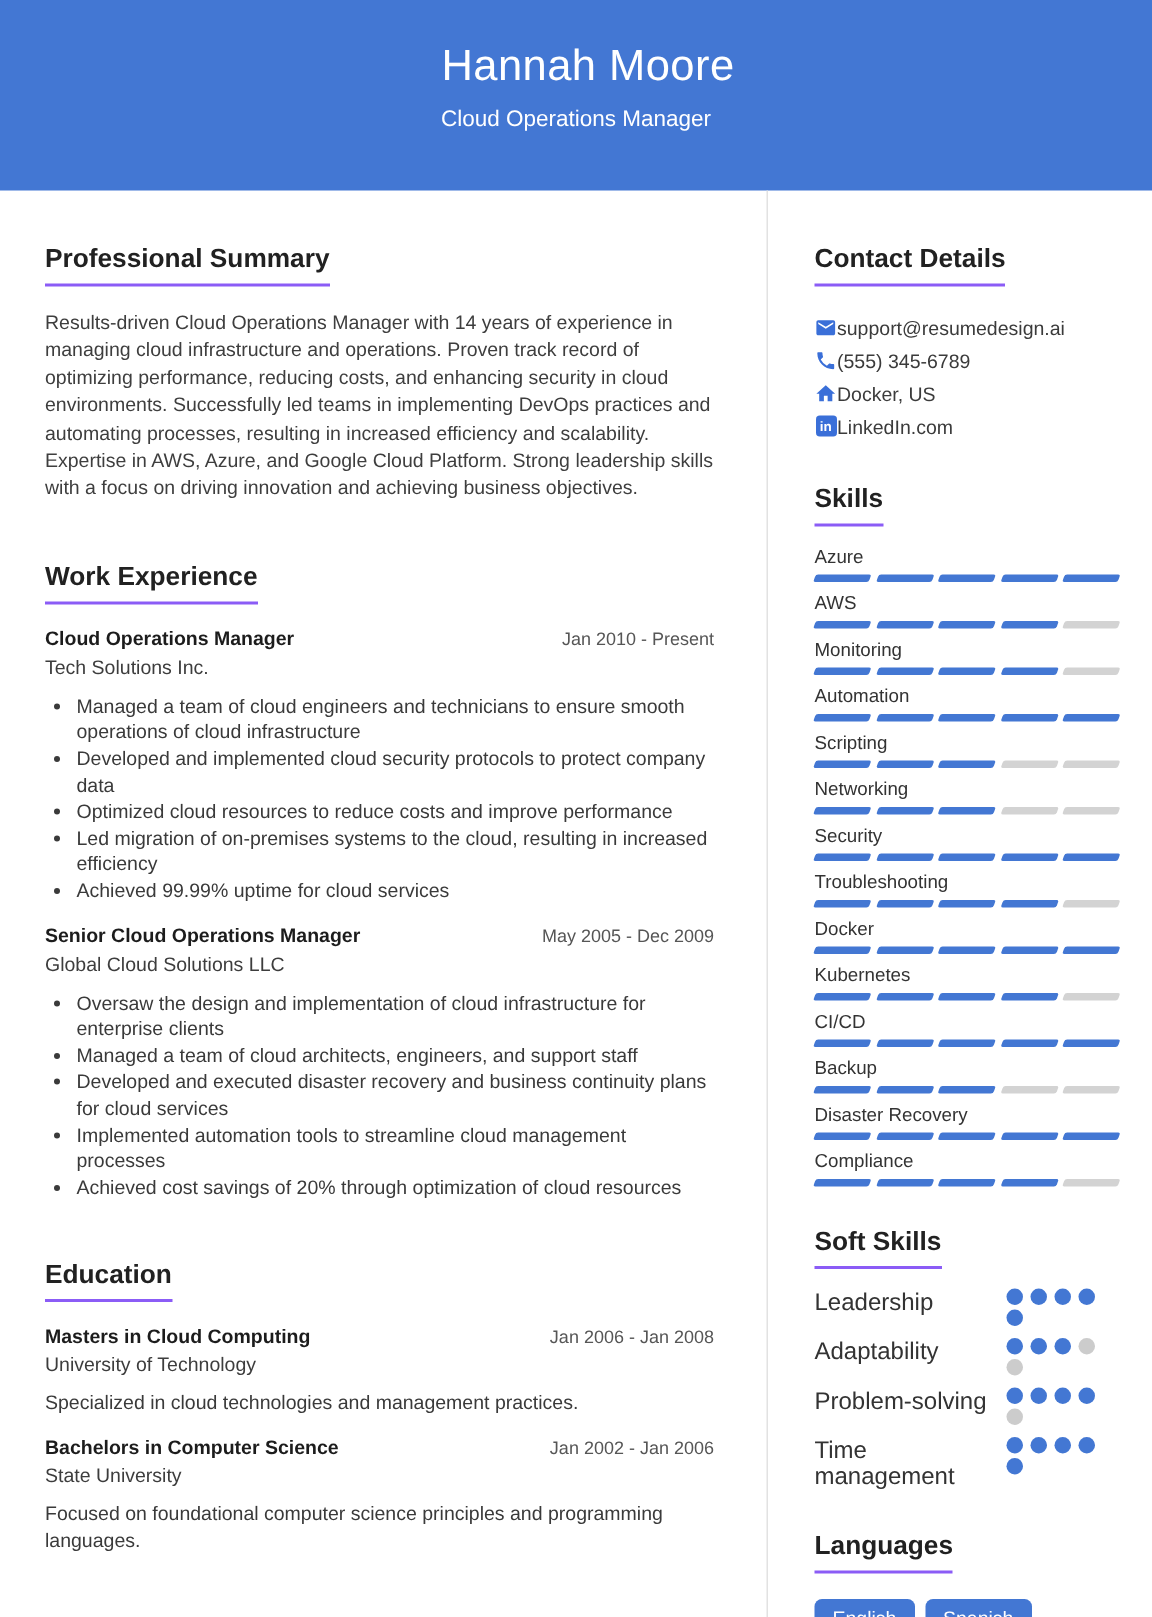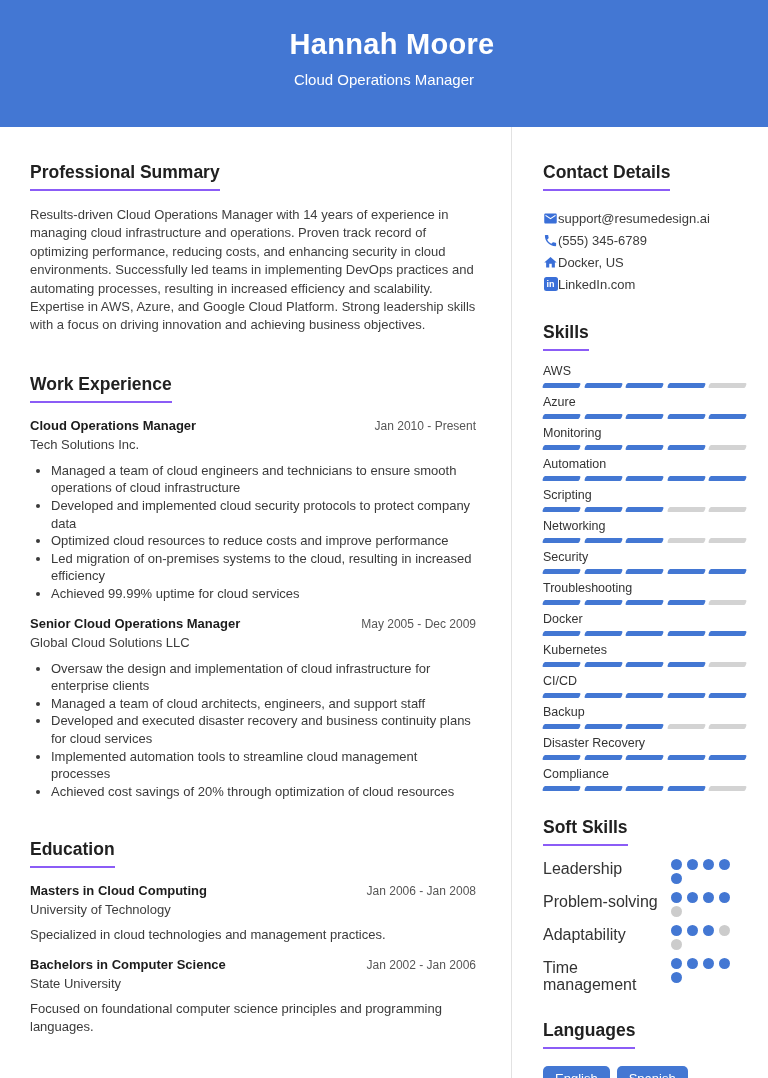--- a/index.html
+++ b/index.html
@@ -10,21 +10,21 @@
     width: 768px;
   }
   .page { width: 768px; height: 1078px; background: #fff; overflow: hidden; position: relative; }
 
   
   .hero {
     height: 127px; background: #4377d3; color: #fff;
     display: flex; flex-direction: column; align-items: center; justify-content: flex-start;
     padding-top: 29px;
   }
-  .hero .name { font-size: 29px; font-weight: bold; letter-spacing: 0.3px; line-height: 1.1; margin-left: 16px; }
+  .hero .name { font-size: 29px; font-weight: normal; letter-spacing: 0.3px; line-height: 1.1; margin-left: 16px; }
   .hero .role { font-size: 15px; margin-top: 10px; font-weight: normal; }
 
   
   .cols { display: flex; align-items: stretch; height: 951px; }
   .col-left { width: 446px; margin-left: 30px; }
   .vdivider { width: 1px; background: #e2e2e2; margin-left: 35px; }
   .col-right { width: 203px; margin-left: 31px; }
 
   
   h2.sec {
@@ -203,38 +203,38 @@
             </span>
             <span class="ctext">LinkedIn.com</span>
           </div>
         </div>
       </section>
 
       <section class="skills-sec">
         <h2 class="sec">Skills</h2>
         <div class="skills-list">
   <div class="skill">
+    <div class="skill-name">Azure</div>
+    <div class="bar">
+                <span class="seg on"></span>
+                <span class="seg on"></span>
+                <span class="seg on"></span>
+                <span class="seg on"></span>
+                <span class="seg on"></span>
+              </div>
+  </div>
+
+  <div class="skill">
     <div class="skill-name">AWS</div>
     <div class="bar">
                 <span class="seg on"></span>
                 <span class="seg on"></span>
                 <span class="seg on"></span>
                 <span class="seg on"></span>
                 <span class="seg off"></span>
-              </div>
-  </div>
-
-  <div class="skill">
-    <div class="skill-name">Azure</div>
-    <div class="bar">
-                <span class="seg on"></span>
-                <span class="seg on"></span>
-                <span class="seg on"></span>
-                <span class="seg on"></span>
-                <span class="seg on"></span>
               </div>
   </div>
 
   <div class="skill">
     <div class="skill-name">Monitoring</div>
     <div class="bar">
                 <span class="seg on"></span>
                 <span class="seg on"></span>
                 <span class="seg on"></span>
                 <span class="seg on"></span>
@@ -373,37 +373,37 @@
     <div class="dots">
                 <span class="dot on"></span>
                 <span class="dot on"></span>
                 <span class="dot on"></span>
                 <span class="dot on"></span>
                 <span class="dot on"></span>
               </div>
   </div>
 
   <div class="soft-row">
+    <div class="soft-name">Adaptability</div>
+    <div class="dots">
+                <span class="dot on"></span>
+                <span class="dot on"></span>
+                <span class="dot on"></span>
+                <span class="dot off"></span>
+                <span class="dot off"></span>
+              </div>
+  </div>
+
+  <div class="soft-row">
     <div class="soft-name">Problem-solving</div>
     <div class="dots">
                 <span class="dot on"></span>
                 <span class="dot on"></span>
                 <span class="dot on"></span>
                 <span class="dot on"></span>
-                <span class="dot off"></span>
-              </div>
-  </div>
-
-  <div class="soft-row">
-    <div class="soft-name">Adaptability</div>
-    <div class="dots">
-                <span class="dot on"></span>
-                <span class="dot on"></span>
-                <span class="dot on"></span>
-                <span class="dot off"></span>
                 <span class="dot off"></span>
               </div>
   </div>
 
   <div class="soft-row">
     <div class="soft-name">Time management</div>
     <div class="dots">
                 <span class="dot on"></span>
                 <span class="dot on"></span>
                 <span class="dot on"></span>

